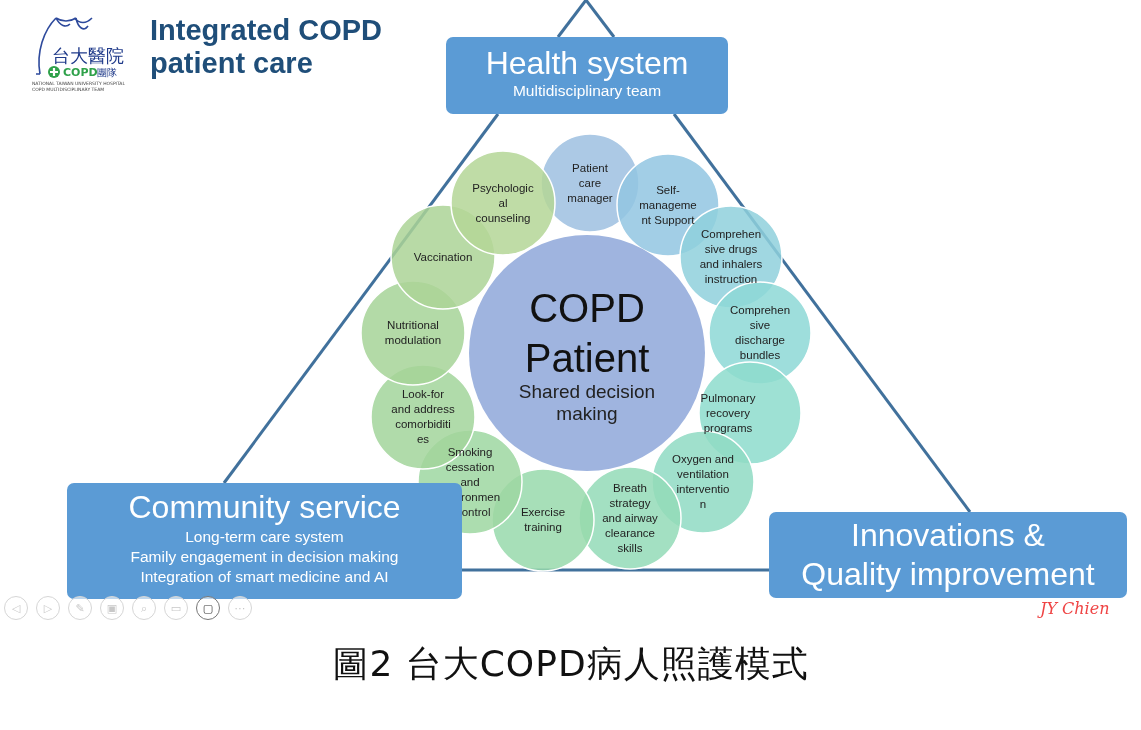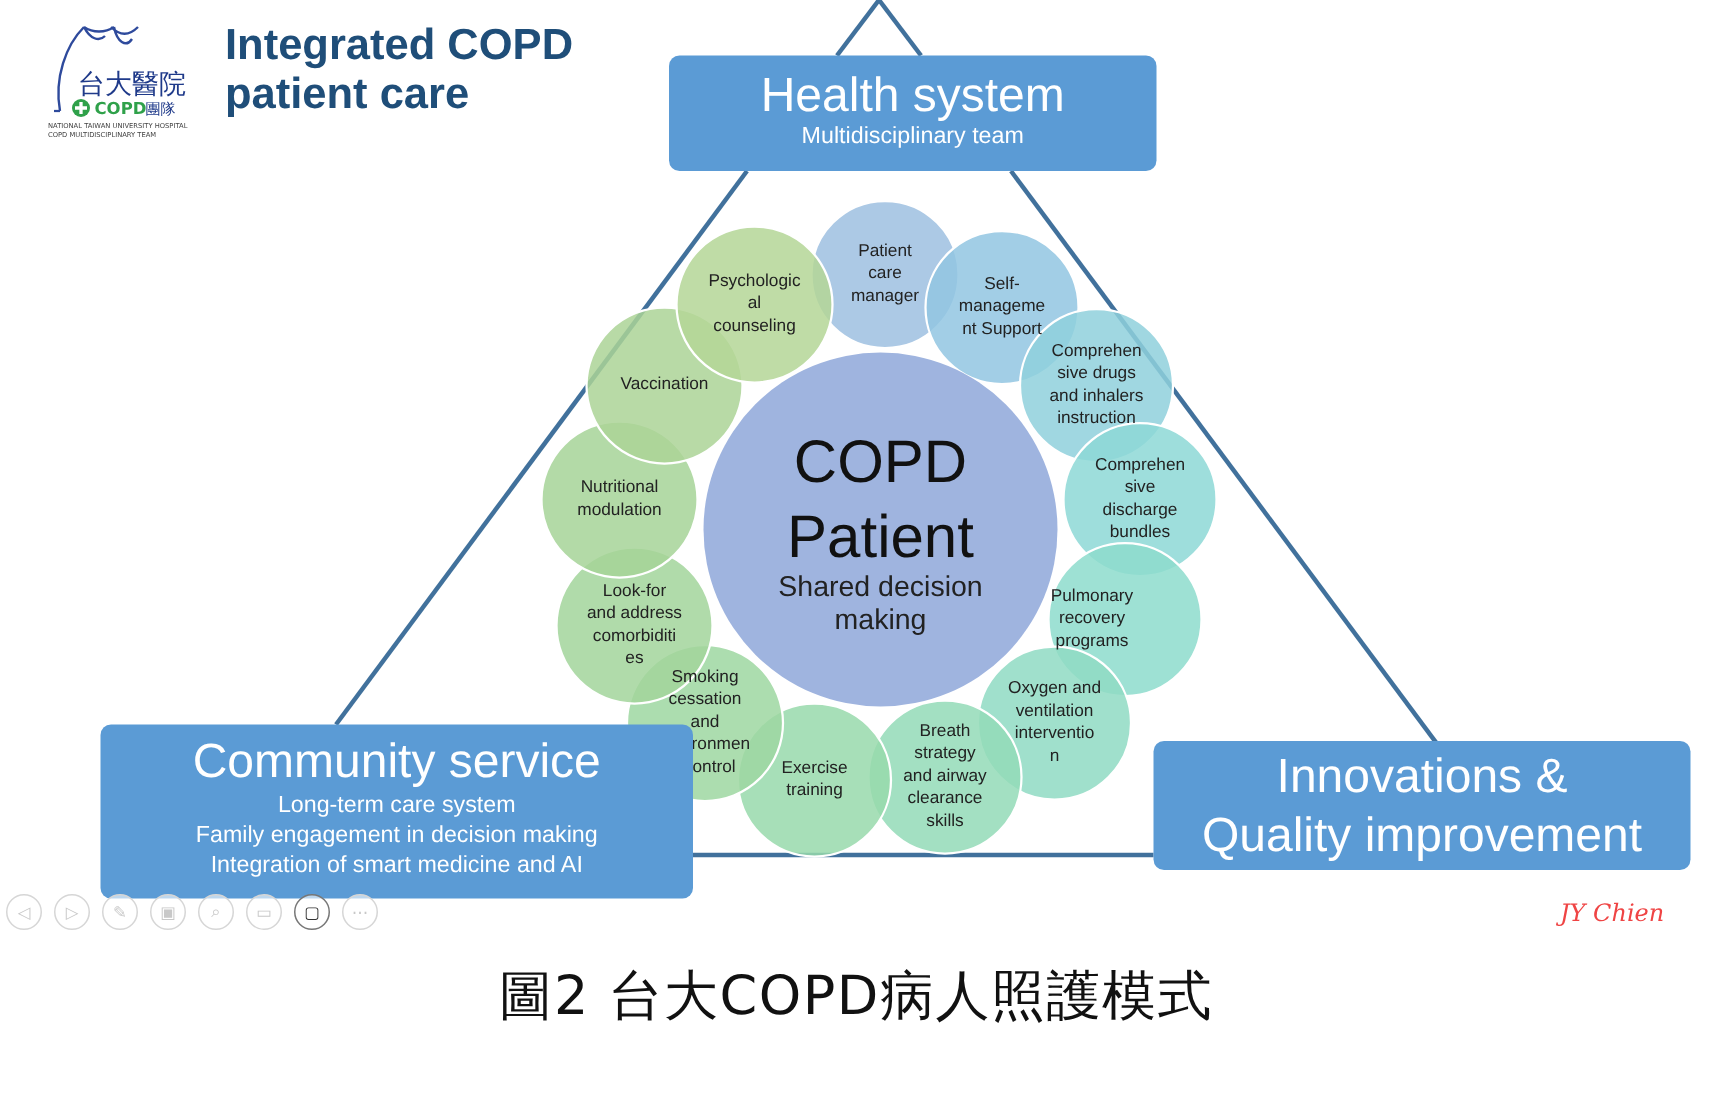--- a/index.html
+++ b/index.html
@@ -7,24 +7,24 @@
   .abs { position: absolute; }
   svg.diagram { position: absolute; left: 0; top: 0; }
 
   .logo { left: 30px; top: 12px; width: 118px; height: 82px; }
   .title { left: 150px; top: 14px; color: #1f4e79; font-weight: bold; font-size: 29px; line-height: 33px; }
 
   .box { position: absolute; background: #5b9bd5; color: #ffffff; border-radius: 7px; text-align: center; box-sizing: border-box; }
   .box .big { display: block; font-size: 32px; line-height: 36px; }
   .box .small { display: block; font-size: 15.5px; line-height: 20px; }
 
-  .box-health { left: 446px; top: 37px; width: 325px; height: 77px; padding-top: 8px; }
+  .box-health { left: 446px; top: 37px; width: 282px; height: 77px; padding-top: 8px; }
   .box-community { left: 67px; top: 483px; width: 395px; height: 116px; padding-top: 6px; }
   .box-community .big { margin-bottom: 2px; }
-  .box-innov { left: 769px; top: 494px; width: 358px; height: 86px; padding-top: 4px; }
+  .box-innov { left: 769px; top: 512px; width: 358px; height: 86px; padding-top: 4px; }
   .box-innov .big { line-height: 39px; font-size: 32px; }
 
   .circle-label { position: absolute; text-align: center; color: #222; font-size: 11.5px; line-height: 15px; transform: translate(-50%, -50%); white-space: pre-line; }
   .center-title { position: absolute; left: 587px; top: 283px; transform: translateX(-50%); font-size: 40px; line-height: 50px; color: #111; text-align: center; white-space: pre-line; }
   .center-sub { position: absolute; left: 587px; top: 381px; transform: translateX(-50%); font-size: 19px; line-height: 22px; color: #222; text-align: center; white-space: pre-line; }
 
   .signature { left: 1040px; top: 599px; font-family: "DejaVu Serif", serif; font-style: italic; font-size: 16px; color: #ef4444; }
 
   .toolbar { left: 4px; top: 596px; display: flex; gap: 8px; }
   .tb-btn { width: 24px; height: 24px; border-radius: 50%; border: 1.5px solid #d6d6d6; box-sizing: border-box; display: flex; align-items: center; justify-content: center; color: #c8c8c8; font-size: 11px; background: rgba(255,255,255,0.6); }

